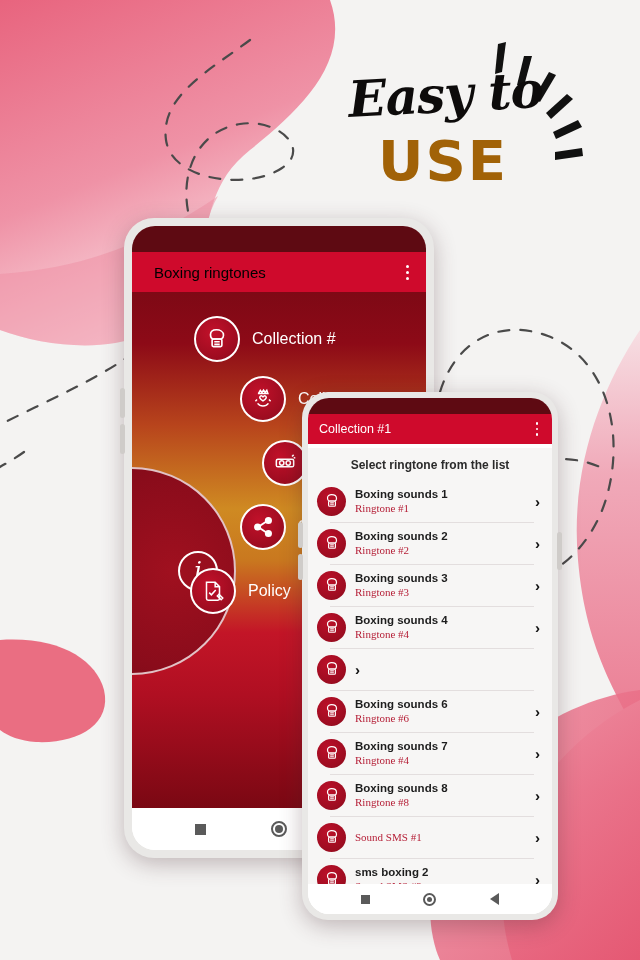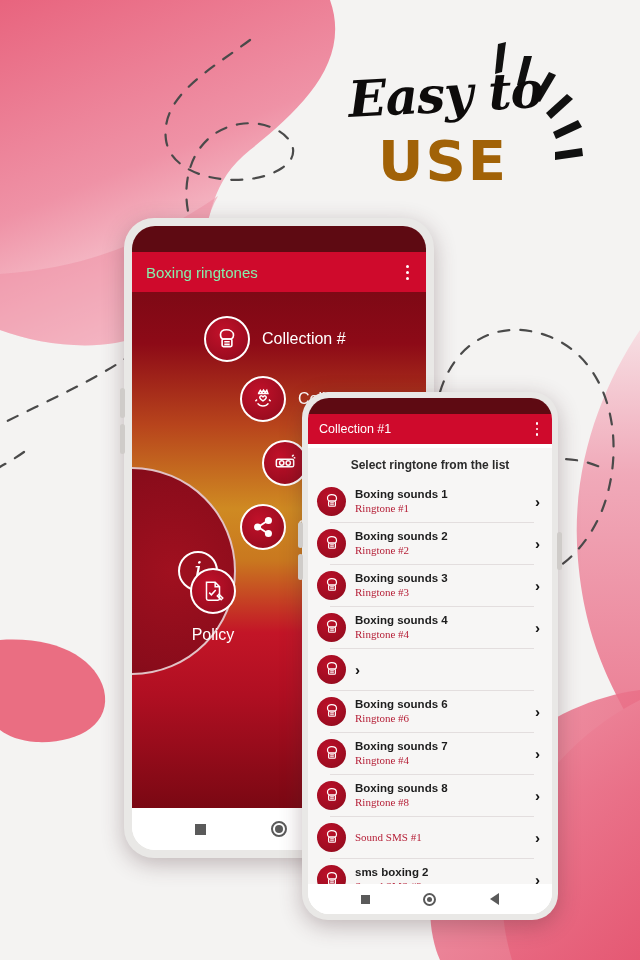--- a/index.html
+++ b/index.html
@@ -42,21 +42,21 @@
   .phone-inner { position:absolute; inset:7px; border-radius:24px;
                  background:#fff; overflow:hidden; display:flex; flex-direction:column; }
   .side-btn { position:absolute; background:#cfccc9; border-radius:3px; }
 
   
   #phone-back { left:124px; top:218px; width:310px; height:640px; }
   #phone-back .phone-inner { inset:8px; border-radius:23px; }
   .back-status { height:26px; background:#5e0a12; flex:none; }
   .back-appbar { height:40px; background:#cf0a2c; flex:none;
                  display:flex; align-items:center; padding:0 14px; }
-  .back-appbar .title { color:#86efac; font-size:15px; flex:1; }
+  .back-appbar .title { color:#000000; font-size:15px; flex:1;margin-left:8px; }
   .kebab { display:flex; flex-direction:column; gap:3px; align-items:center;
            padding:4px 3px; }
   .kebab i { width:3px; height:3px; border-radius:50%; background:#fff; display:block; }
   .back-body { flex:1; position:relative;
     background:
       radial-gradient(circle at 50% 52%, rgba(210,150,30,.0) 0%, rgba(210,150,30,.0) 100%),
       linear-gradient(180deg,#7e0915 0%, #8d0a17 10%, #b8451c 26%, #cf8a22 42%,
                       #c9781f 52%, #c31527 66%, #b00f22 78%, #7a0813 100%);
   }
   .halfcircle { position:absolute; left:-104px; top:34%; width:208px; height:208px;
@@ -198,21 +198,21 @@
     </div>
 
     <div class="back-body">
 
       <div class="halfcircle">
         <div class="info-circle">i</div>
       </div>
 
       <div class="menu-list">
 
-        <div class="menu-item" style="left:72px; top:24px;">
+        <div class="menu-item" style="left:62px; top:24px;">
           <div class="menu-icon">
             <svg viewBox="0 0 24 24" fill="none" stroke="#fff" stroke-width="1.5">
               <path d="M6 8c0-3 2.5-4.5 5.5-4.5S18 5 18 8.5c0 2-1 3-2 3.5H8C6.8 11.5 6 10 6 8z"></path>
               <rect x="7.5" y="12" width="9" height="7" rx="1.2"></rect>
               <path d="M9.5 14.5h5M9.5 17h5"></path>
             </svg>
           </div>
           <div class="menu-label">Collection #</div>
         </div>
 
@@ -245,21 +245,21 @@
             <svg viewBox="0 0 24 24" fill="none" stroke="#fff" stroke-width="1.8">
               <circle cx="17" cy="6" r="2.4" fill="#fff"></circle>
               <circle cx="7" cy="12" r="2.4" fill="#fff"></circle>
               <circle cx="17" cy="18" r="2.4" fill="#fff"></circle>
               <path d="M9.2 10.8 14.8 7.2M9.2 13.2 14.8 16.8"></path>
             </svg>
           </div>
           <div class="menu-label">Sha</div>
         </div>
 
-        <div class="menu-item" style="left:58px; top:276px;flex-direction:column;">
+        <div class="menu-item" style="left:58px; top:276px;">
           <div class="menu-icon">
             <svg viewBox="0 0 24 24" fill="none" stroke="#fff" stroke-width="1.4">
               <path d="M6 4h8l4 4v11a1.5 1.5 0 0 1-1.5 1.5h-9A1.5 1.5 0 0 1 6 19z"></path>
               <path d="M14 4v4h4"></path>
               <path d="M8.5 13.5l2 2 4-4.5"></path>
               <path d="M16 16.5 19.5 20 21 18.5 17.5 15z"></path>
             </svg>
           </div>
           <div class="menu-label">Policy</div>
         </div>

